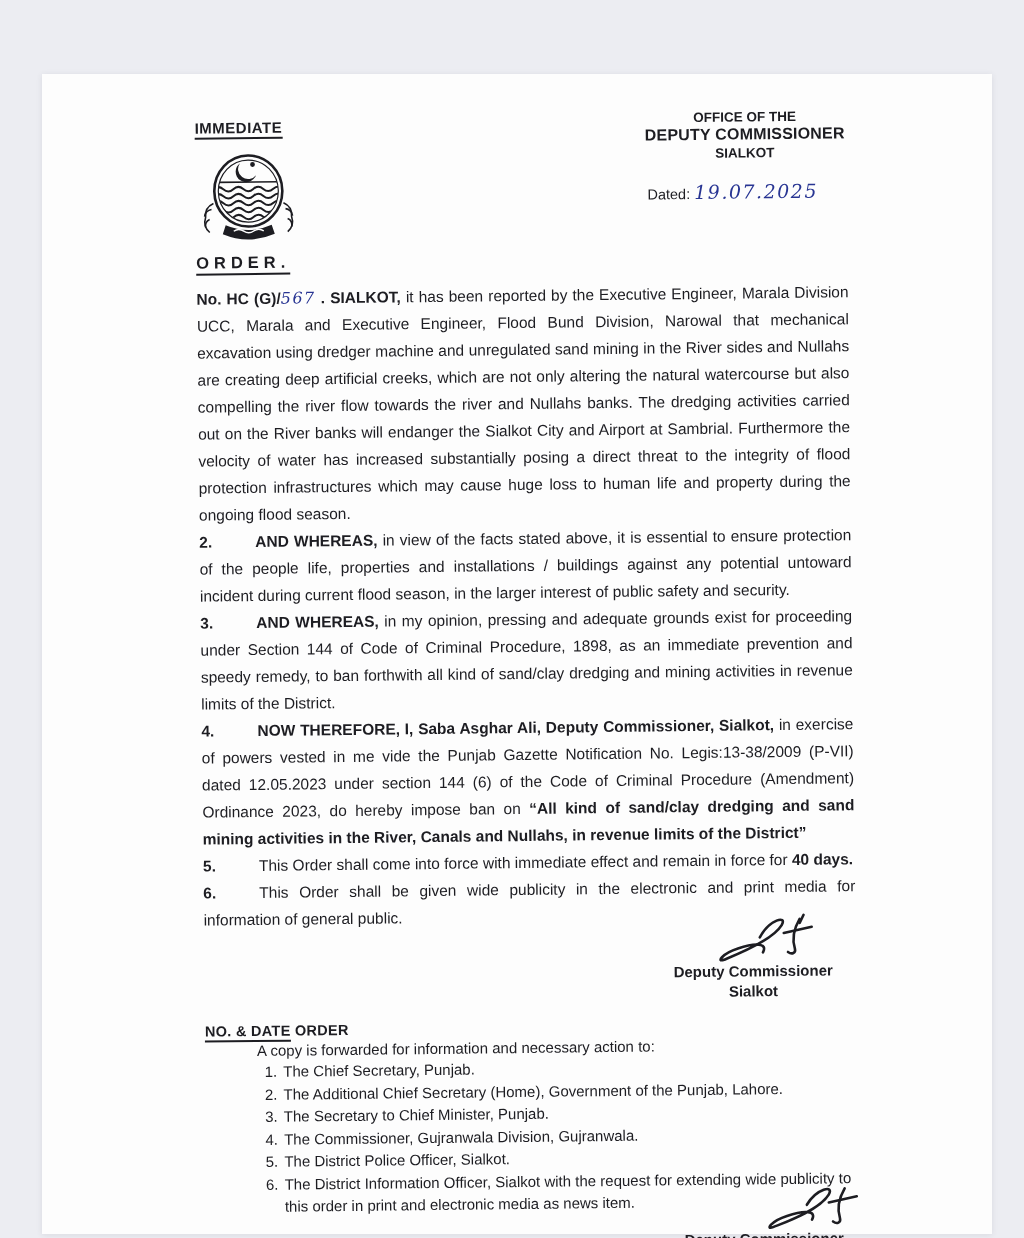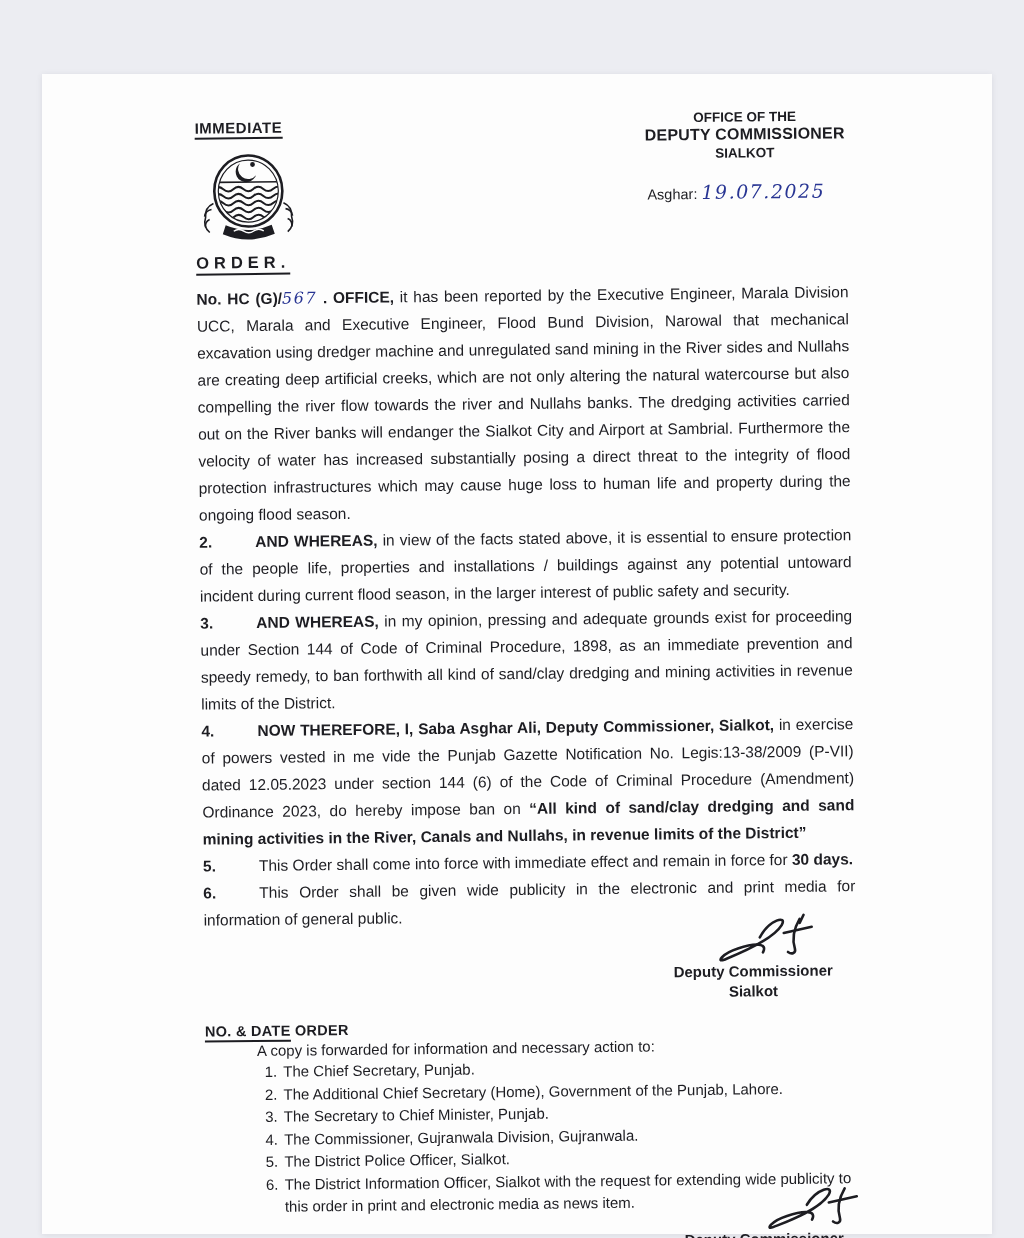--- a/index.html
+++ b/index.html
@@ -121,32 +121,32 @@
             </svg>
           </div>
           <div class="order-heading">ORDER.</div>
         </div>
 
         <div class="header-right">
           <div class="office-1">OFFICE OF THE</div>
           <div class="office-2">DEPUTY COMMISSIONER</div>
           <div class="office-3">SIALKOT</div>
           <div class="dated-line">
-            <span>Asghar:</span>
+            <span>Dated:</span>
             <span class="hand hand-date">19.07.2025</span>
           </div>
         </div>
       </div>
 
       <div class="body-text">
 
         <p>
           <span class="b">No. HC (G)/</span><span class="hand hand-ref">567</span>
           <span class="b">.</span>
-          <span class="b">OFFICE,</span>
+          <span class="b">SIALKOT,</span>
           <span>it has been reported by the Executive Engineer, Marala Division UCC, Marala and Executive Engineer, Flood Bund Division, Narowal that mechanical excavation using dredger machine and unregulated sand mining in the River sides and Nullahs are creating deep artificial creeks, which are not only altering the natural watercourse but also compelling the river flow towards the river and Nullahs banks. The dredging activities carried out on the River banks will endanger the Sialkot City and Airport at Sambrial. Furthermore the velocity of water has increased substantially posing a direct threat to the integrity of flood protection infrastructures which may cause huge loss to human life and property during the ongoing flood season.</span>
         </p>
 
         <p>
           <span class="para-num">2.</span><span class="b">AND WHEREAS,</span>
           <span>in view of the facts stated above, it is essential to ensure protection of the people life, properties and installations / buildings against any potential untoward incident during current flood season, in the larger interest of public safety and security.</span>
         </p>
 
         <p>
           <span class="para-num">3.</span><span class="b">AND WHEREAS,</span>
@@ -154,21 +154,21 @@
         </p>
 
         <p>
           <span class="para-num">4.</span><span class="b">NOW THEREFORE, I, Saba Asghar Ali, Deputy Commissioner, Sialkot,</span>
           <span>in exercise of powers vested in me vide the Punjab Gazette Notification No. Legis:13-38/2009 (P-VII) dated 12.05.2023 under section 144 (6) of the Code of Criminal Procedure (Amendment) Ordinance 2023, do hereby impose ban on</span>
           <span class="b">“All kind of sand/clay dredging and sand mining activities in the River, Canals and Nullahs, in revenue limits of the District”</span>
         </p>
 
         <p class="p5">
           <span class="para-num">5.</span><span>This Order shall come into force with immediate effect and remain in force for</span>
-          <span class="b">30 days.</span>
+          <span class="b">40 days.</span>
         </p>
 
         <p>
           <span class="para-num">6.</span><span>This Order shall be given wide publicity in the electronic and print media for information of general public.</span>
         </p>
       </div>
 
       <div class="sig-block sig1">
         <svg class="sig-svg" width="120" height="58" viewBox="0 0 120 58" fill="none" stroke="#1d1d22" stroke-width="2.6" stroke-linecap="round">
           <path d="M52 26 C62 8 80 4 74 14 C64 30 26 44 16 48 C8 51 14 42 30 37 C48 31 60 32 55 41"></path>

